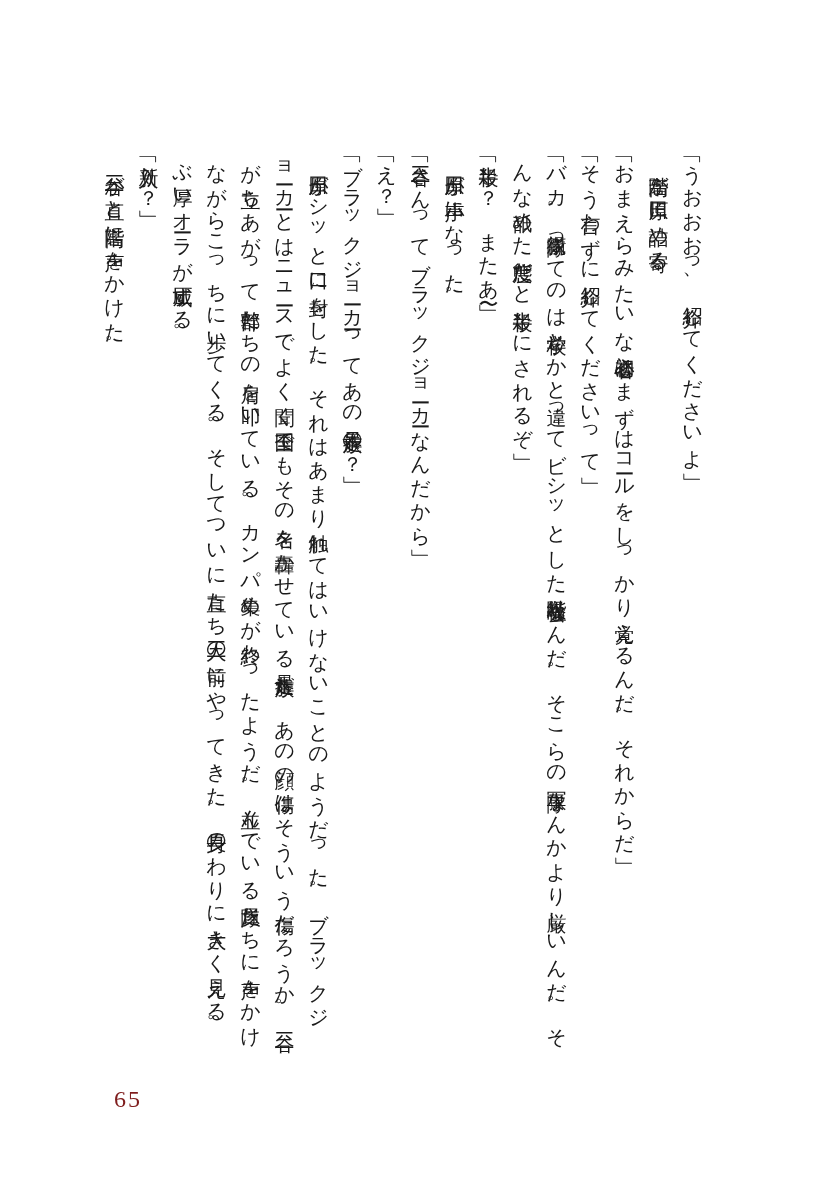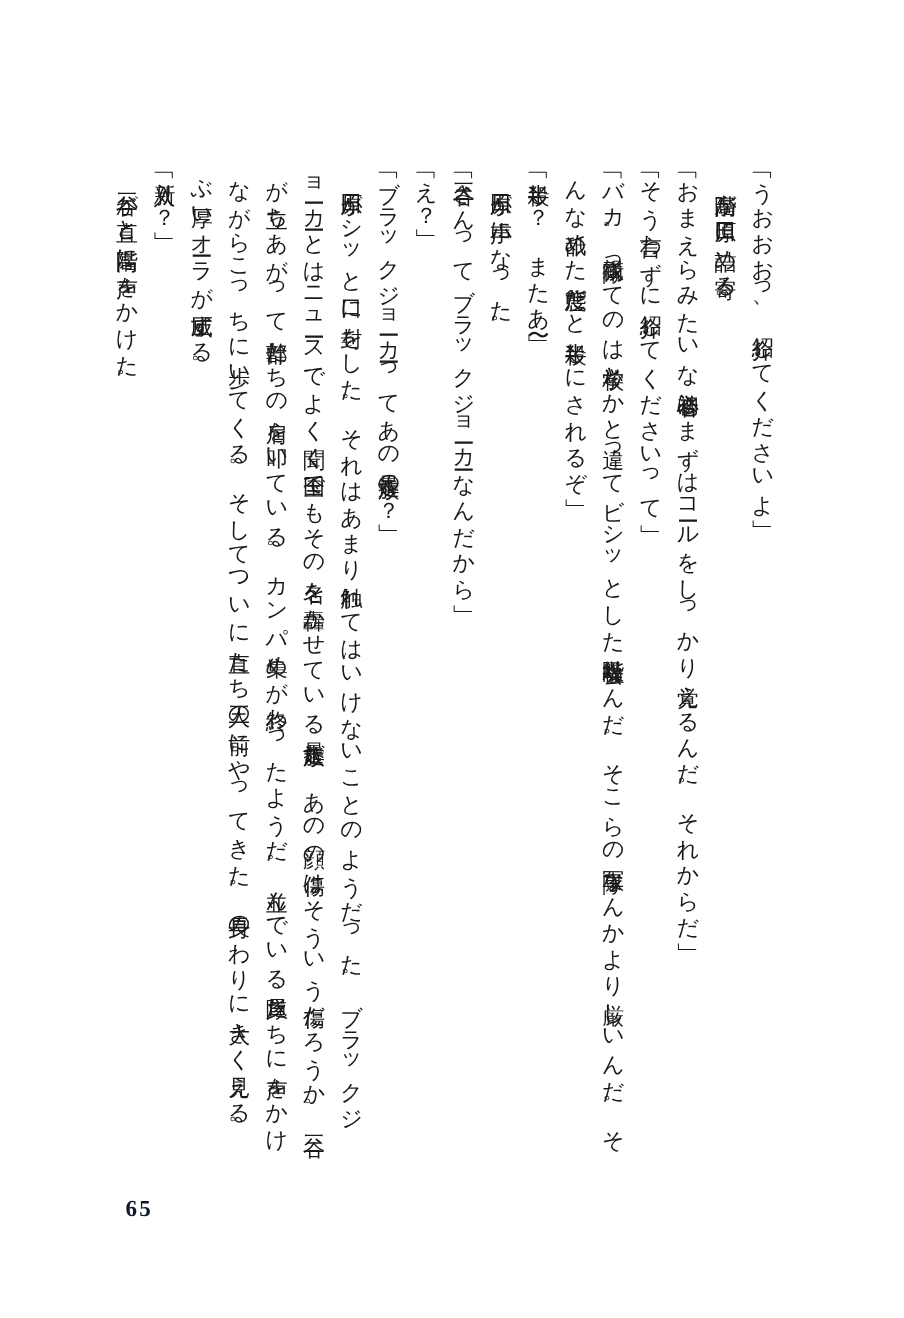--- a/index.html
+++ b/index.html
@@ -34,24 +34,23 @@
     padding: 0;
   }
   
   .para.indent {
     text-indent: 10px;
   }
   .page-number {
     position: absolute;
     left: 114px;
     top: 1086px;
-    font-size: 21px;
+    font-size: 24px;
     letter-spacing: 2px;
-    color: #0f172a;
-    font-weight: bold;
+    color: #7f1d1d;
   }
 </style>
 </head>
 <body>
 
 <div class="page">
 
   <div class="text-block">
     <p class="para">「うおおおっ、紹介してくださいよ」</p>
     <p class="para indent">高階が田原に詰め寄る。</p>

